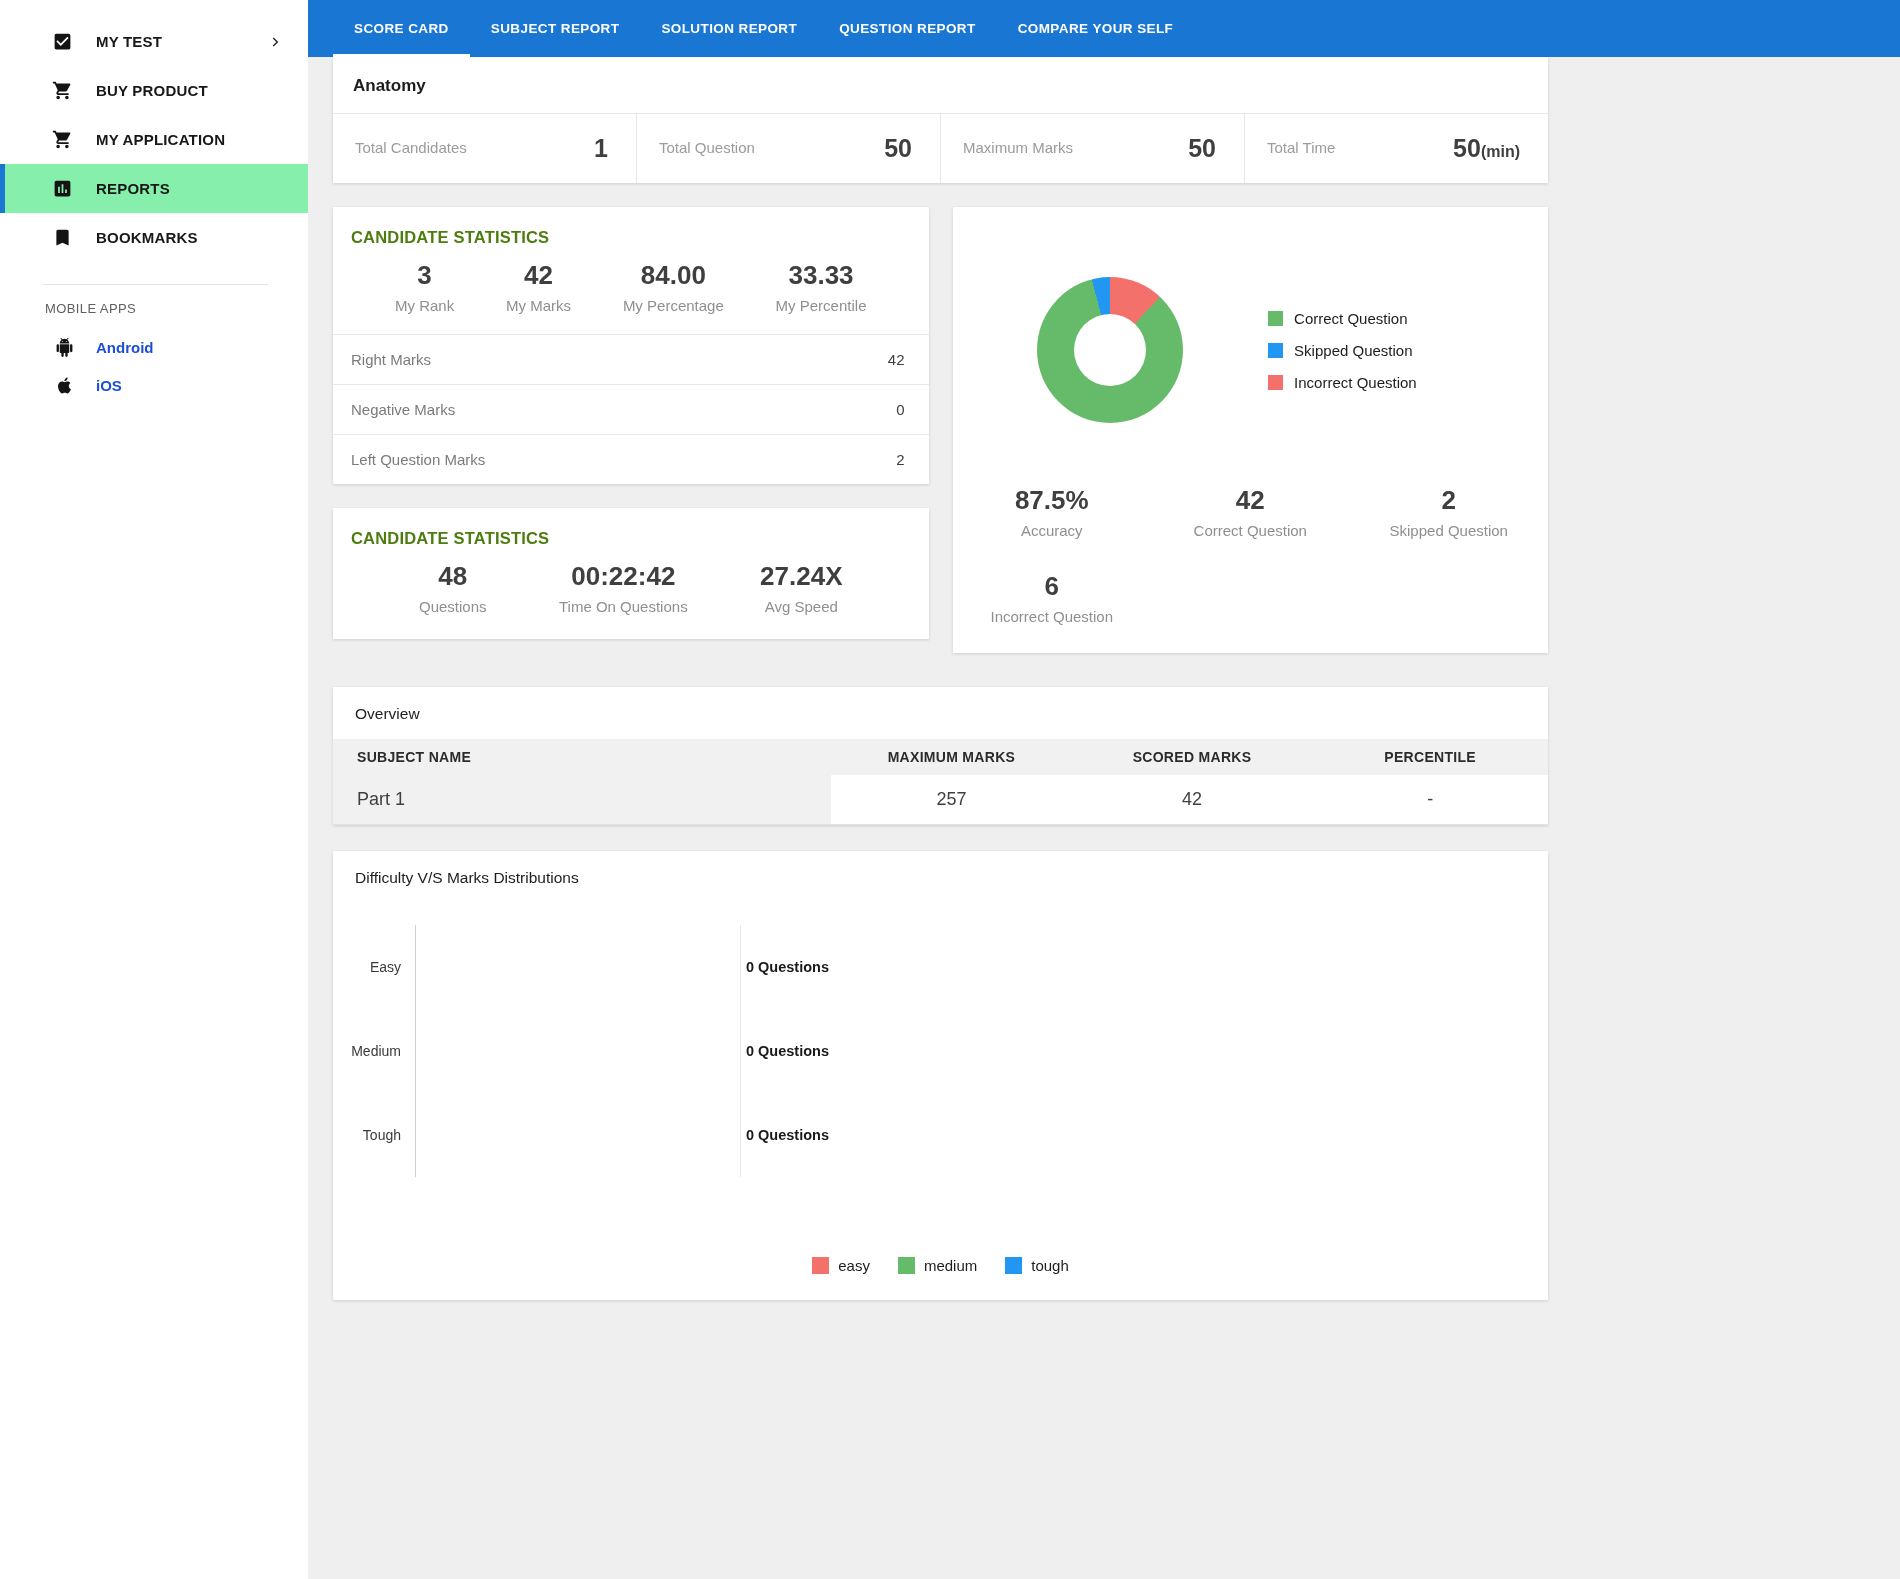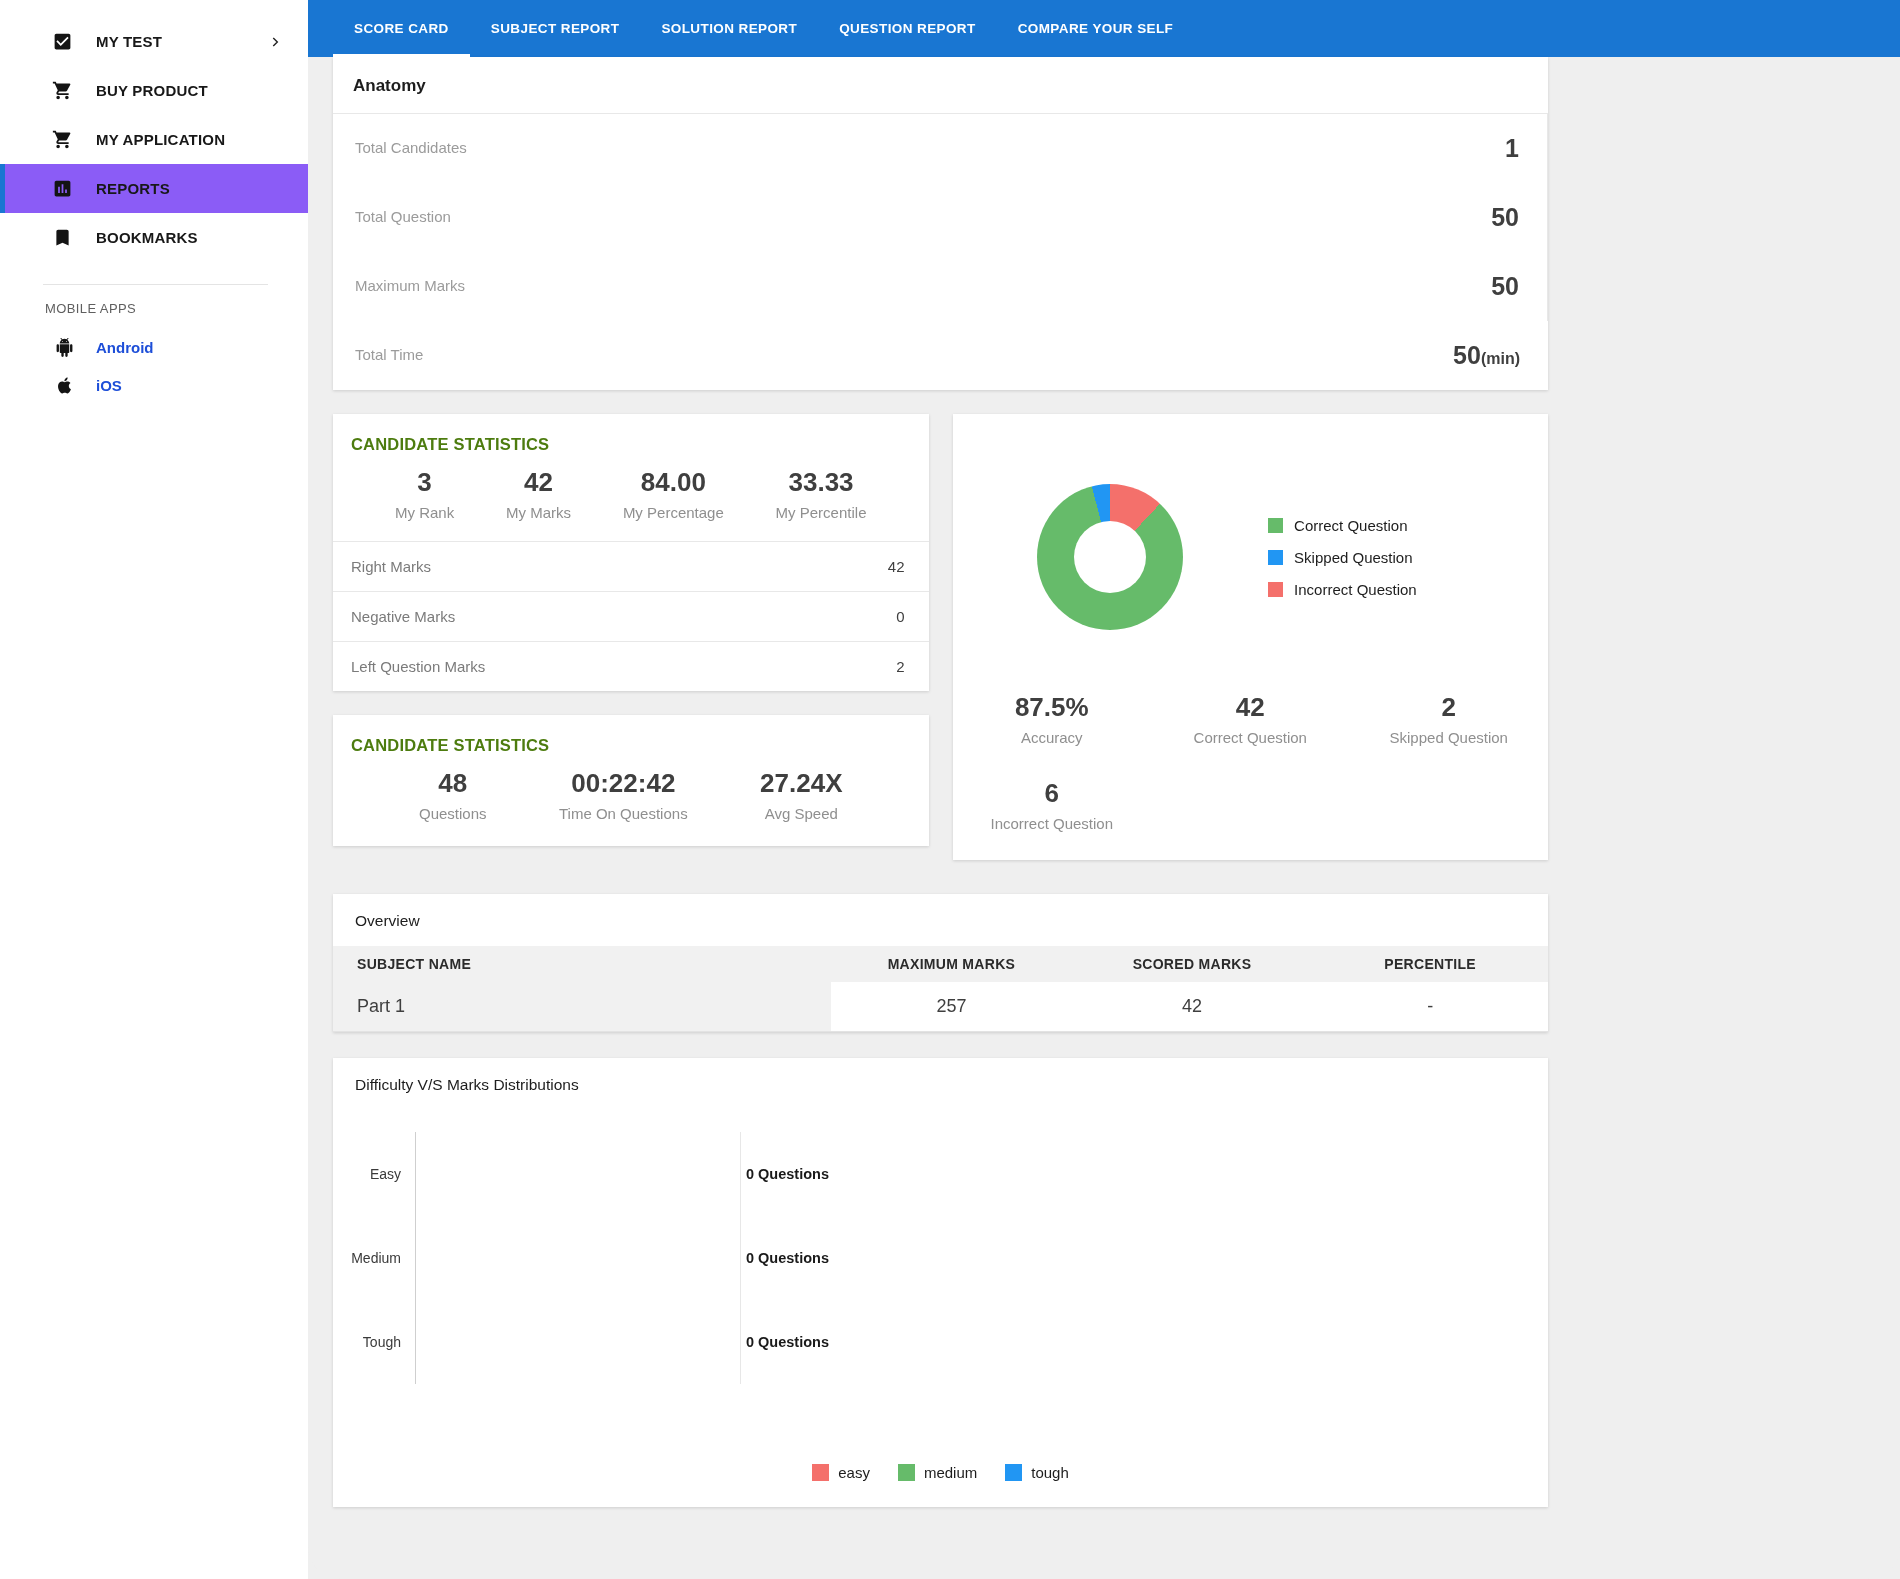--- a/index.html
+++ b/index.html
@@ -12,21 +12,21 @@
 
   
   .sidebar { width:308px; flex-shrink:0; background:#ffffff; padding-top:17px; }
   .side-item {
     display:flex; align-items:center; height:49px; padding-left:52px;
     font-size:15px; font-weight:700; color:#181818; letter-spacing:.2px; cursor:pointer;
     border-left:5px solid transparent; padding-left:47px;
   }
   .side-item .ic { width:21px; height:21px; margin-right:23px; display:flex; align-items:center; justify-content:center; }
   .side-item .ic svg { width:21px; height:21px; fill:#141414; }
-  .side-item.active { background:#8b5cf6; border-left-color:#1976d2; }
+  .side-item.active { background:#86efac; border-left-color:#1976d2; }
   .side-item .chev { margin-left:auto; margin-right:26px; display:flex; }
   .side-item .chev svg { width:14px; height:14px; stroke:#222; stroke-width:2.4; fill:none; }
   .side-divider { border-top:1px solid #e4e4e4; margin:22px 40px 0 43px; }
   .side-section { margin:16px 0 12px 45px; font-size:13px; color:#5f5f5f; letter-spacing:.4px; }
   .app-item {
     display:flex; align-items:center; height:38px; padding-left:55px;
     font-size:15px; font-weight:700; color:#1d4ed8; cursor:pointer;
   }
   .app-item .ic { width:19px; height:19px; margin-right:22px; display:flex; align-items:center; justify-content:center; }
   .app-item .ic svg { width:19px; height:19px; fill:#141414; }
@@ -39,21 +39,21 @@
     font-size:13.5px; font-weight:700; letter-spacing:.4px; cursor:pointer;
     border-bottom:3px solid transparent;
   }
   .tab.active { border-bottom-color:#ffffff; }
 
   .content { width:1240px; padding-left:25px; padding-bottom:30px; }
   .card { background:#ffffff; box-shadow:0 1px 3px rgba(0,0,0,.14); }
 
   
   .anatomy-head { padding:19px 20px 17px; border-bottom:1px solid #e8e8e8; font-size:17px; font-weight:700; color:#1d1d1d; }
-  .anatomy-stats { display:flex;flex-direction:column; }
+  .anatomy-stats { display:flex; }
   .a-stat { flex:1; display:flex; justify-content:space-between; align-items:center; padding:16px 28px 16px 22px; border-right:1px solid #e8e8e8; min-height:69px; }
   .a-stat:last-child { border-right:none; }
   .a-label { color:#9b9b9b; font-size:15px; max-width:112px; line-height:1.65; }
   .a-value { font-size:25px; font-weight:700; color:#3f3f3f; white-space:nowrap; }
   .a-suffix { font-size:16px; font-weight:700; color:#3f3f3f; }
 
   .row2 { display:flex; gap:24px; margin-top:24px; }
   .col-left { width:598px; display:flex; flex-direction:column; }
 
   .cs-title { padding:21px 18px 0; font-size:16.5px; font-weight:700; color:#4d7c0f; letter-spacing:.2px; }

